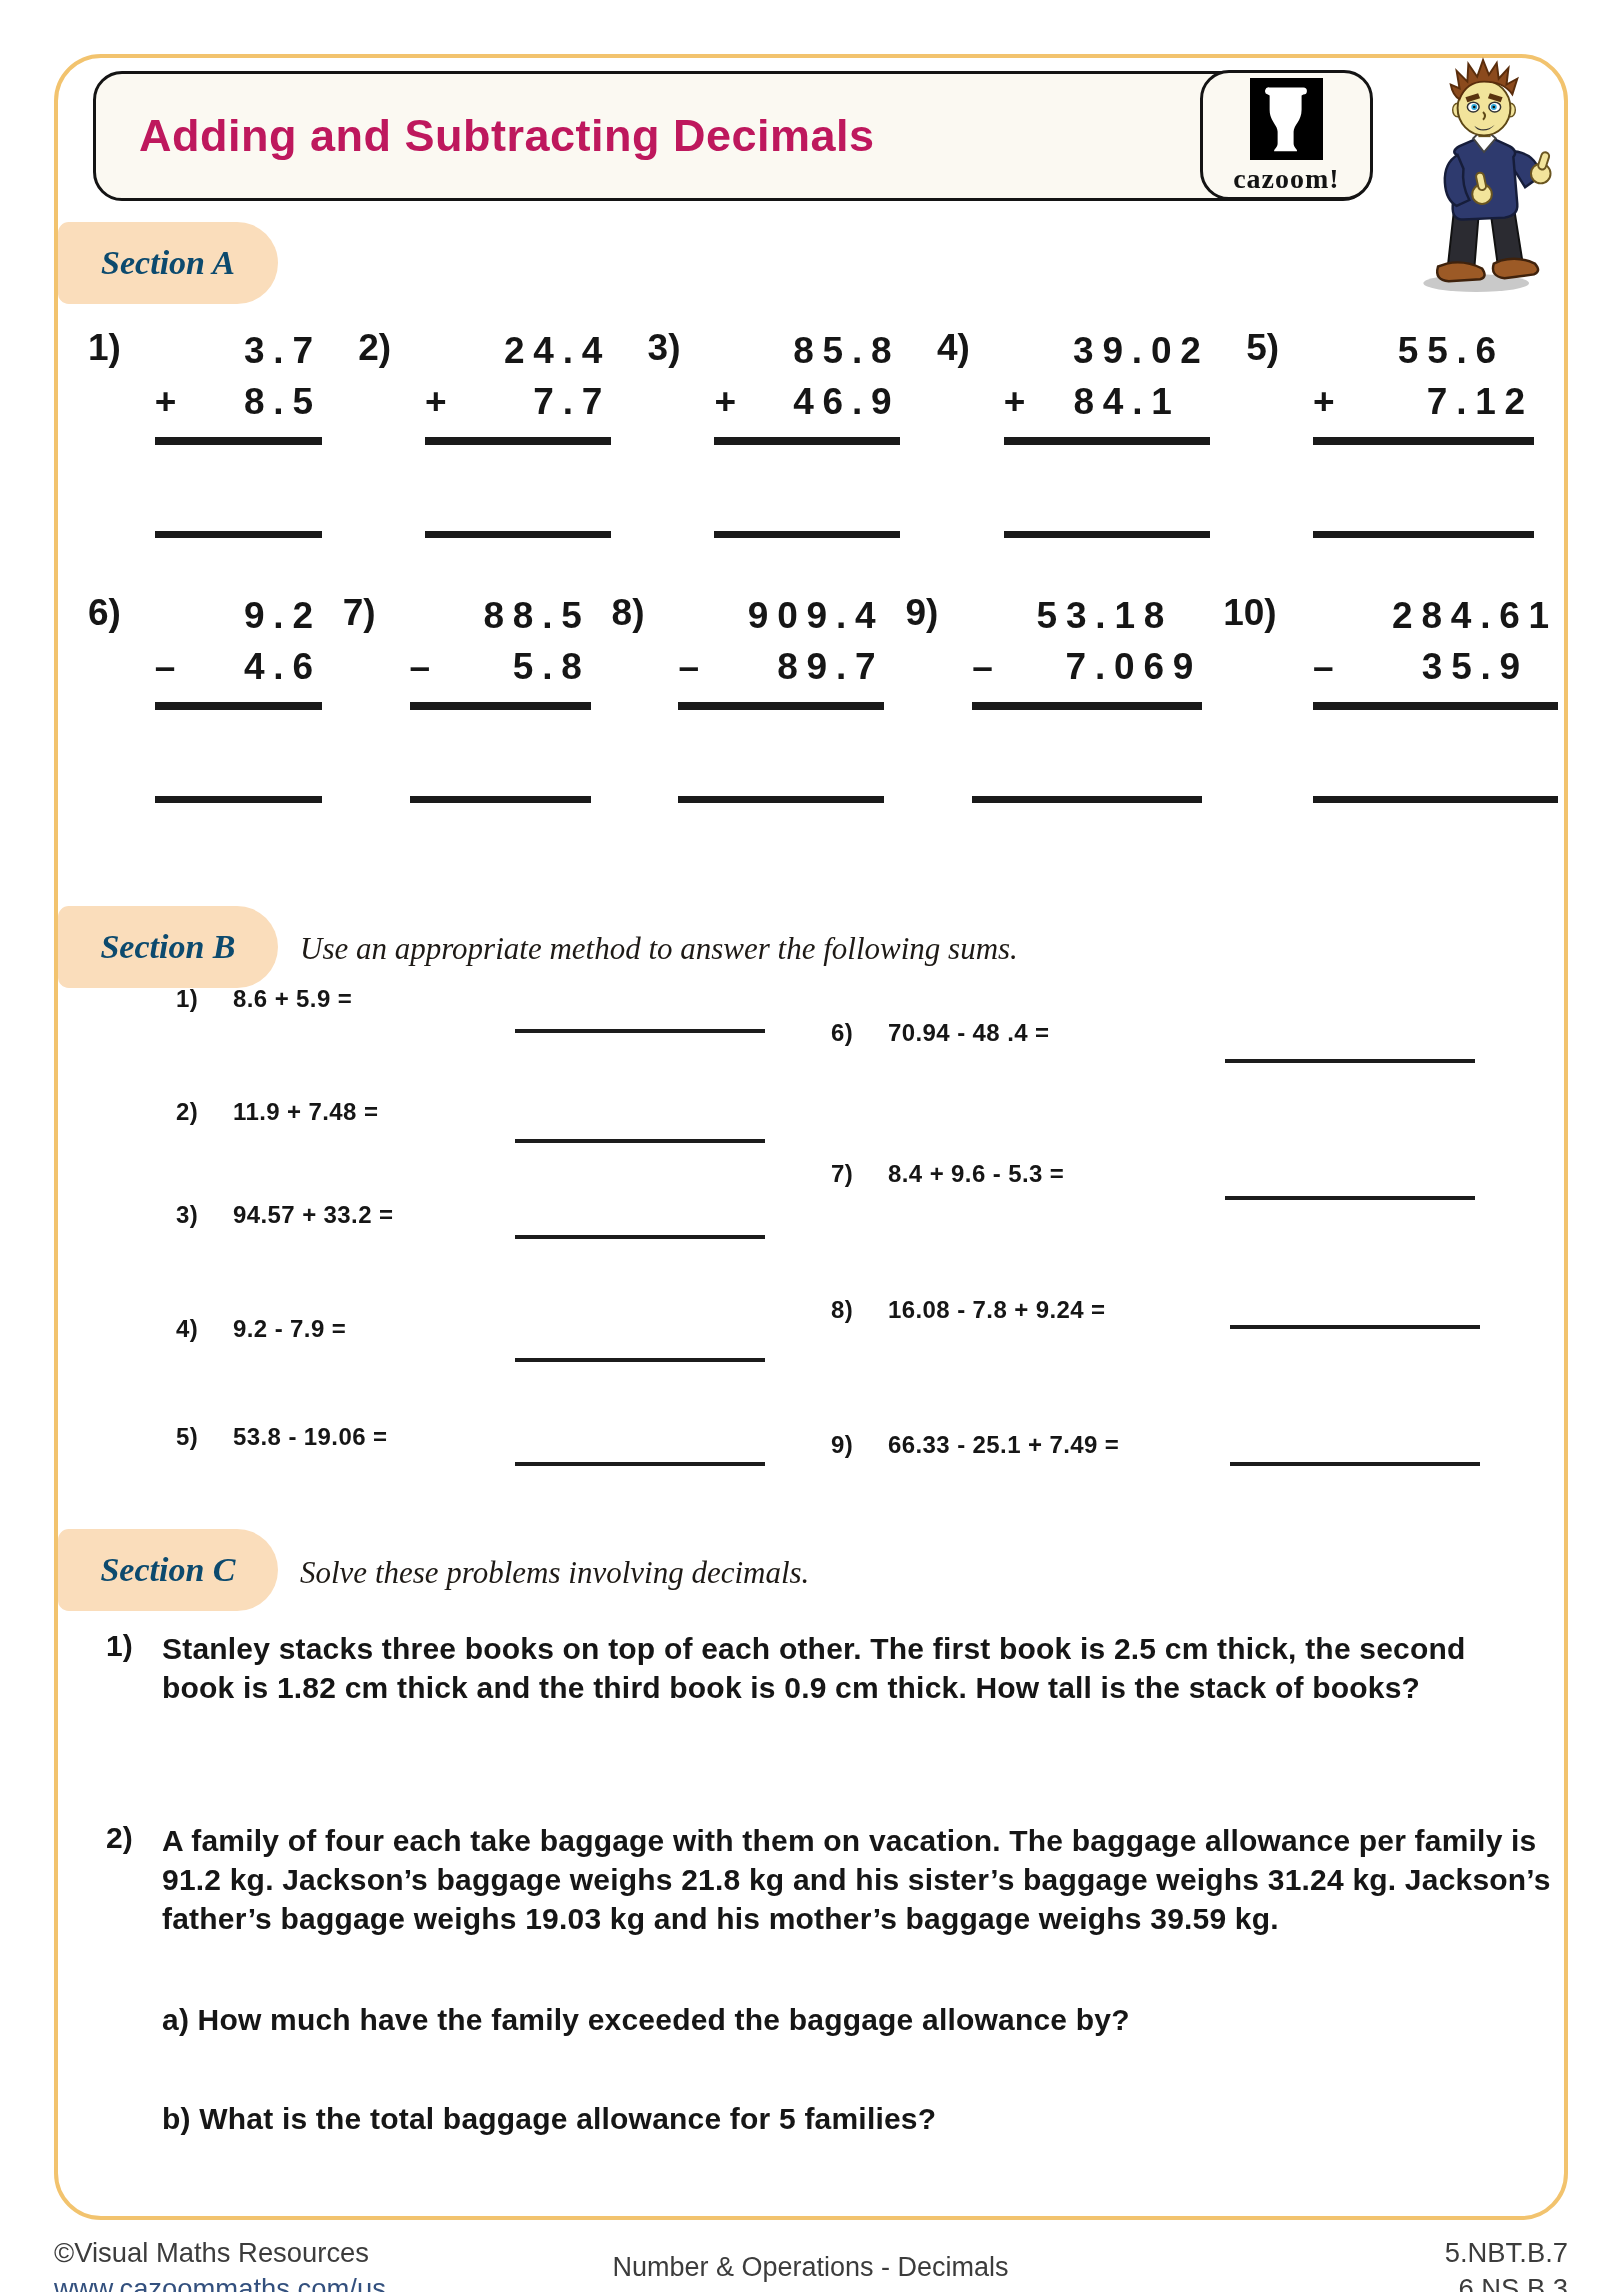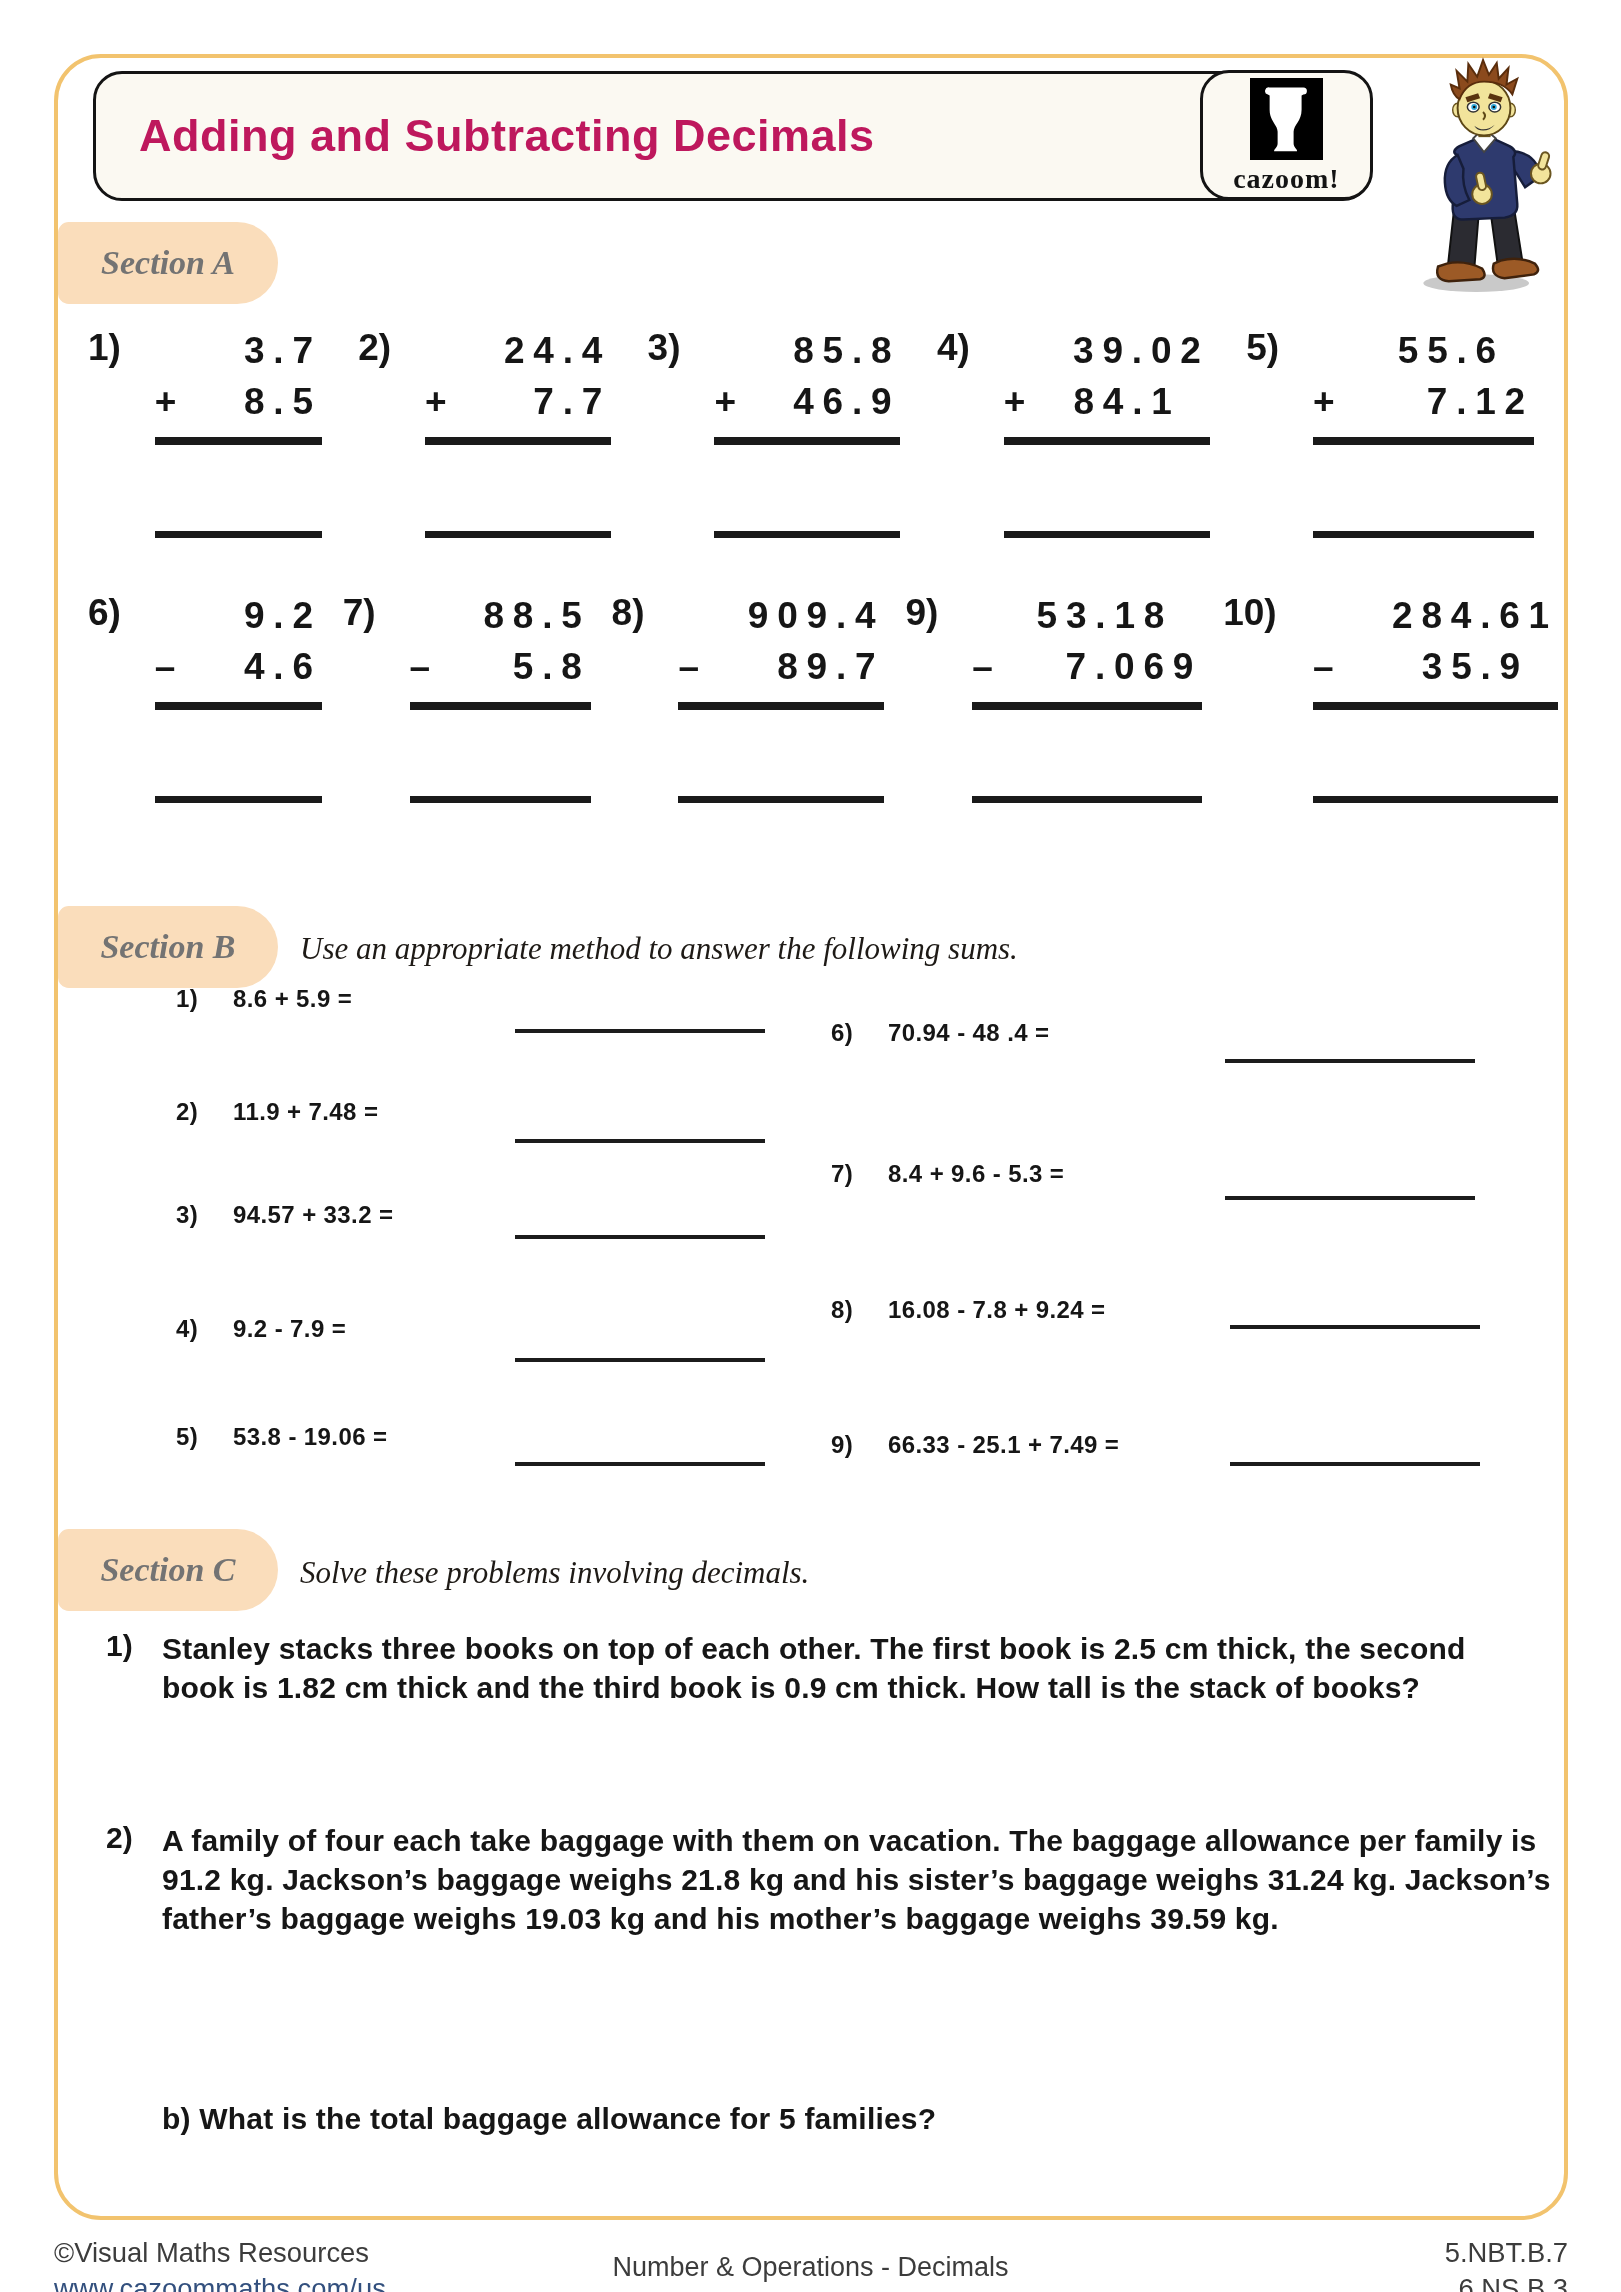--- a/index.html
+++ b/index.html
@@ -18,21 +18,21 @@
             border-radius:29px;background:#FBF9F2;box-sizing:border-box;display:flex;flex-direction:column;
             align-items:center;justify-content:center;padding-top:2px;}
   .logo-square{width:73px;height:82px;background:#000;display:flex;align-items:center;justify-content:center;}
   .logo-word{font-family:"Liberation Serif", serif;font-weight:bold;font-size:28px;color:#141414;margin-top:2.9px;letter-spacing:1px;}
 
   .mascot{position:absolute;left:1394px;top:55px;width:181px;height:245px;z-index:5;}
 
   
   .badge{position:absolute;left:58px;width:220px;height:82px;background:#FADDBB;
          border-radius:11.8px 45px 45px 11.8px;display:flex;align-items:center;justify-content:center;z-index:4;}
-  .badge span{font-family:"Liberation Serif", serif;font-style:italic;font-weight:bold;font-size:34px;color:#737373;}
+  .badge span{font-family:"Liberation Serif", serif;font-style:italic;font-weight:bold;font-size:34px;color:#0c4a6e;}
   .instruction{position:absolute;left:300px;font-family:"Liberation Serif", serif;font-style:italic;
                font-size:31px;color:#1e1a16;z-index:2;white-space:nowrap;}
 
   
   .arow{position:absolute;display:flex;justify-content:space-between;z-index:2;}
   .aprob{display:flex;}
   .plabel{font-weight:bold;font-size:37px;min-width:57px;margin-right:9.8px;padding-top:2px;}
   .colbody{font-weight:bold;font-size:37px;letter-spacing:8.8px;text-align:right;}
   .colbody .line1{line-height:51px;white-space:nowrap;}
   .colbody .line2{line-height:51px;display:flex;justify-content:space-between;white-space:nowrap;}
@@ -271,20 +271,21 @@
   <div class="badge" style="top:1529px">
     <span>Section C</span>
   </div>
   <div class="instruction" style="top:1555px">Solve these problems involving decimals.</div>
 
   <div class="citem-label" style="top:1629px">1)</div>
   <div class="citem-text" style="top:1629px;width:1372px">Stanley stacks three books on top of each other. The first book is 2.5 cm thick, the second book is 1.82 cm thick and the third book is 0.9 cm thick. How tall is the stack of books?</div>
 
   <div class="citem-label" style="top:1821px">2)</div>
   <div class="citem-text" style="top:1821px;width:1392px">A family of four each take baggage with them on vacation. The baggage allowance per family is 91.2 kg. Jackson’s baggage weighs 21.8 kg and his sister’s baggage weighs 31.24 kg. Jackson’s father’s baggage weighs 19.03 kg and his mother’s baggage weighs 39.59 kg.</div>
+  <div class="citem-text" style="top:2000px;width:1392px">a) How much have the family exceeded the baggage allowance by?</div>
   <div class="citem-text" style="top:2099px;width:1392px">b) What is the total baggage allowance for 5 families?</div>
 
   <div class="footer-left">
     <div>©Visual Maths Resources</div>
     <a class="footer-link" href="#">www.cazoommaths.com/us</a>
   </div>
   <div class="footer-center">Number &amp; Operations - Decimals</div>
   <div class="footer-right">
     <div>5.NBT.B.7</div>
     <div>6.NS.B.3</div>

